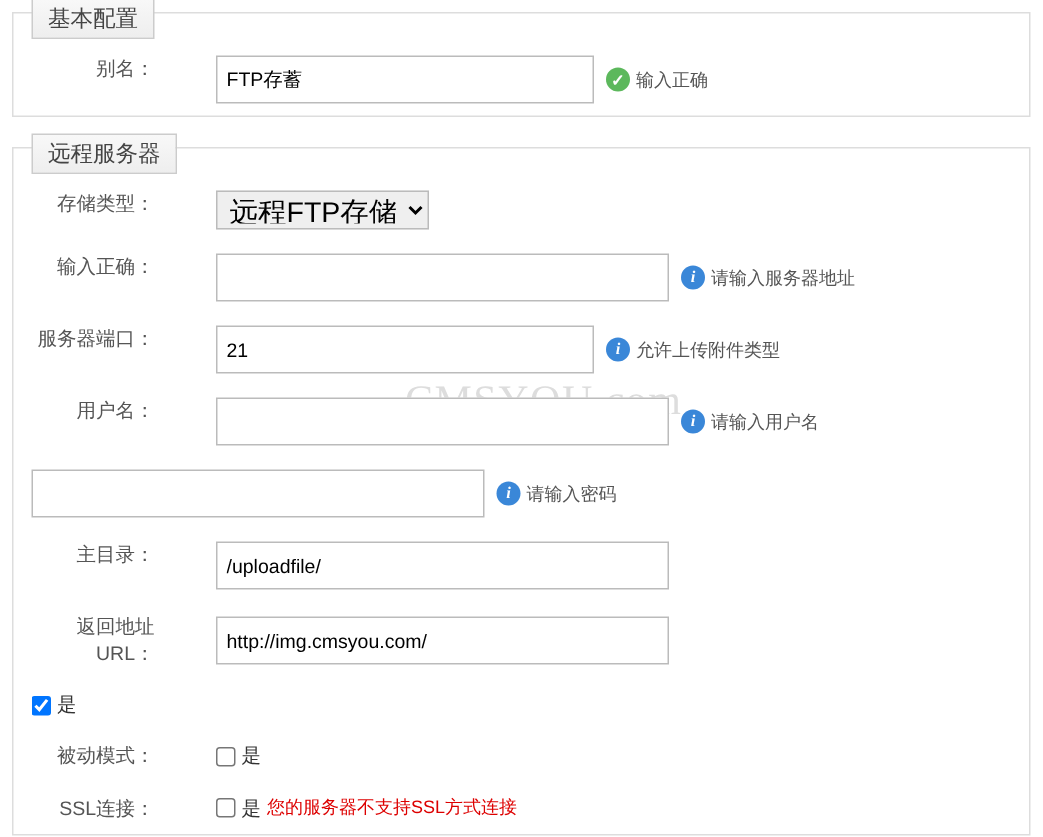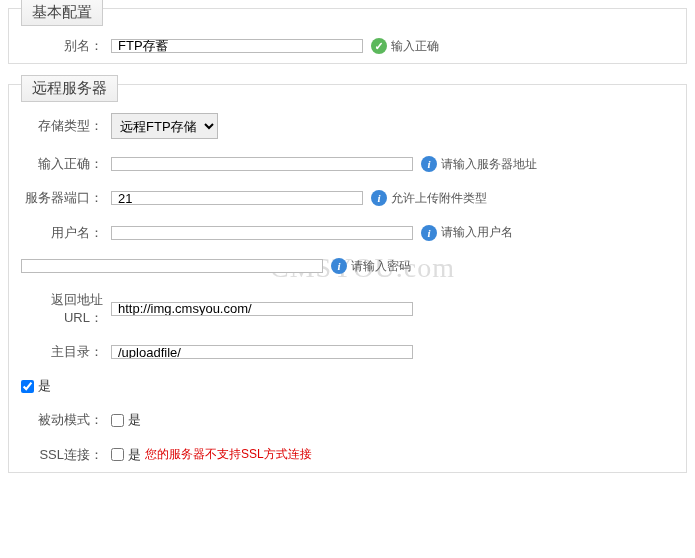--- a/index.html
+++ b/index.html
@@ -1,26 +1,26 @@
 <!DOCTYPE html>
 <html><head>
 <meta charset="utf-8">
 <style>
 * { box-sizing: border-box; margin: 0; padding: 0; }
 body { font-family: Arial, "Microsoft YaHei", sans-serif; font-size: 13px; color: #333; background: #fff; padding: 8px; width: 695px; position: relative; }
 .watermark { position: absolute; top: 252px; left: 270px; font-size: 28px; color: #ddd; font-family: Georgia, serif; letter-spacing: 1px; z-index: 0; pointer-events: none; }
 .fieldset { border: 1px solid #ddd; margin-bottom: 20px; position: relative; padding-top: 20px; }
 .legend { position: absolute; top: -10px; left: 12px; background: linear-gradient(#f8f8f8,#eee); border: 1px solid #ccc; padding: 3px 10px; font-size: 15px; color: #444; }
-.form-row { display: flex; align-items: center; padding: 8px 12px; position: relative; z-index: 1; }
+.form-row { display: flex; padding: 8px 12px; position: relative; z-index: 1; gap: 33px; }
 .label { width: 90px; text-align: right; padding-right: 8px; color: #555; flex-shrink: 0; line-height: 1.4; }
 .control { display: flex; align-items: center; gap: 8px; }
-input[type=text] { border: 1px solid #bbb; padding: 4px 6px; font-size: 13px; height: 14px; }
+input[type=text] { border: 1px solid #bbb; padding: 4px 6px; font-size: 13px; height: 32px; }
 input.w-250 { width: 252px; }
 input.w-300 { width: 302px; }
-select { border: 1px solid #bbb; padding: 3px 4px; font-size: 13px; height: 26px; }
+select { border: 1px solid #bbb; padding: 3px 4px; font-size: 19px; height: 26px; }
 .hint { display: flex; align-items: center; gap: 4px; color: #555; font-size: 12px; }
 .icon-ok { width: 16px; height: 16px; border-radius: 50%; background: #5cb85c; display: inline-flex; align-items: center; justify-content: center; color: #fff; font-size: 11px; font-weight: bold; }
 .icon-info { width: 16px; height: 16px; border-radius: 50%; background: #3a87d8; display: inline-flex; align-items: center; justify-content: center; color: #fff; font-size: 11px; font-style: italic; font-family: Georgia, serif; font-weight: bold; }
 .blur { color: transparent; text-shadow: 0 0 6px rgba(100,100,100,0.6); }
 .checkbox-wrap { display: flex; align-items: center; gap: 4px; }
 .error-text { color: #d00; font-size: 12px; }
 </style>
 </head>
 <body>
 
@@ -90,30 +90,30 @@
     <div class="control">
       <input type="text" class="w-300 blur" value="" style="">
       <span class="hint">
         <span class="icon-info">i</span>
         <span>请输入密码</span>
       </span>
     </div>
   </div>
 
   <div class="form-row">
-    <div class="label">返回地址URL：</div>
+    <div class="label">主目录：</div>
     <div class="control">
-      <input type="text" class="w-300" value="http://img.cmsyou.com/" style="">
+      <input type="text" class="w-300" value="/uploadfile/" style="">
     </div>
   </div>
 
   <div class="form-row">
-    <div class="label">主目录：</div>
+    <div class="label">返回地址URL：</div>
     <div class="control">
-      <input type="text" class="w-300" value="/uploadfile/" style="">
+      <input type="text" class="w-300" value="http://img.cmsyou.com/" style="">
     </div>
   </div>
 
   <div class="form-row">
     <div class="control checkbox-wrap">
       <input type="checkbox" checked="" style="">
       <span>是</span>
     </div>
   </div>
 

